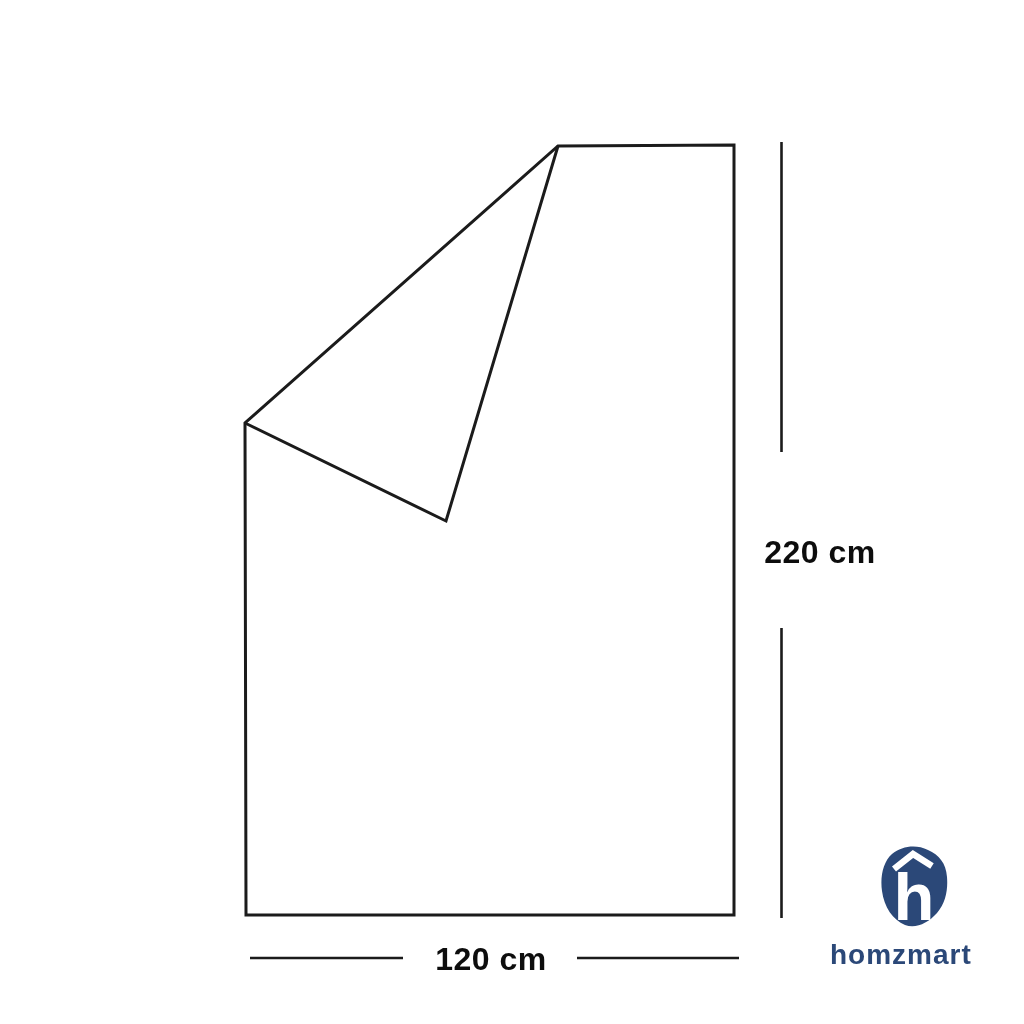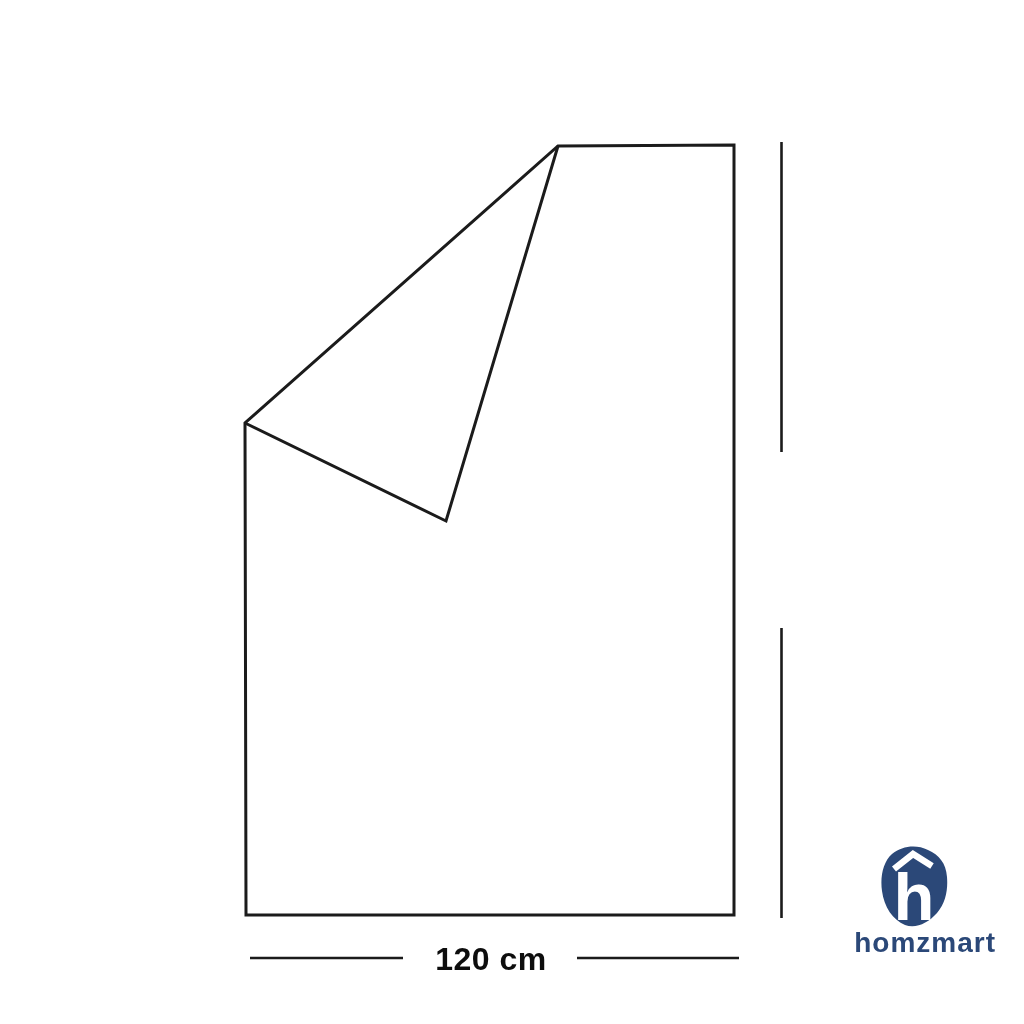--- a/index.html
+++ b/index.html
@@ -52,23 +52,23 @@
   .logo-icon {
     position: absolute;
     left: 50px;   
     top: 0;       
     width: 72px;
     height: 84px;
   }
   .logo-word {
     position: absolute;
     left: 2px;
-    top: 83px;
+    top: 95px;
     width: 166px;
-    text-align: right;
+    text-align: left;
     font-weight: 700;
     font-size: 28px;
     line-height: 30px;
     letter-spacing: 1px;
     color: #2b4878;
     white-space: nowrap;
   }
 </style>
 </head>
 <body>
@@ -81,20 +81,21 @@
 
     <path d="M245,423 L446,521 L558,146" fill="none" stroke-width="3" stroke-linejoin="miter" stroke="#1b1b1b"></path>
 
     <line x1="781.5" y1="142" x2="781.5" y2="452" stroke-width="2.6" stroke="#1b1b1b"></line>
     <line x1="781.5" y1="628" x2="781.5" y2="918" stroke-width="2.6" stroke="#1b1b1b"></line>
 
     <line x1="250" y1="958" x2="403" y2="958" stroke-width="2.6" stroke="#1b1b1b"></line>
     <line x1="577" y1="958" x2="739" y2="958" stroke-width="2.6" stroke="#1b1b1b"></line>
   </svg>
 
+  <div class="dim-label height">220 cm</div>
 
   <div class="dim-label width">120 cm</div>
 
   <div class="logo">
 
     <svg class="logo-icon" viewBox="0 0 72 84" xmlns="http://www.w3.org/2000/svg">
 
       <path d="M14,9 C24,1 38,-1 50,5 C61,10 68,18 69,32
                C70,44 68,58 59,68 C50,78 38,84 27,80
                C15,75 6,62 4,46 C2,32 5,17 14,9 Z" fill="#2b4878"></path>

